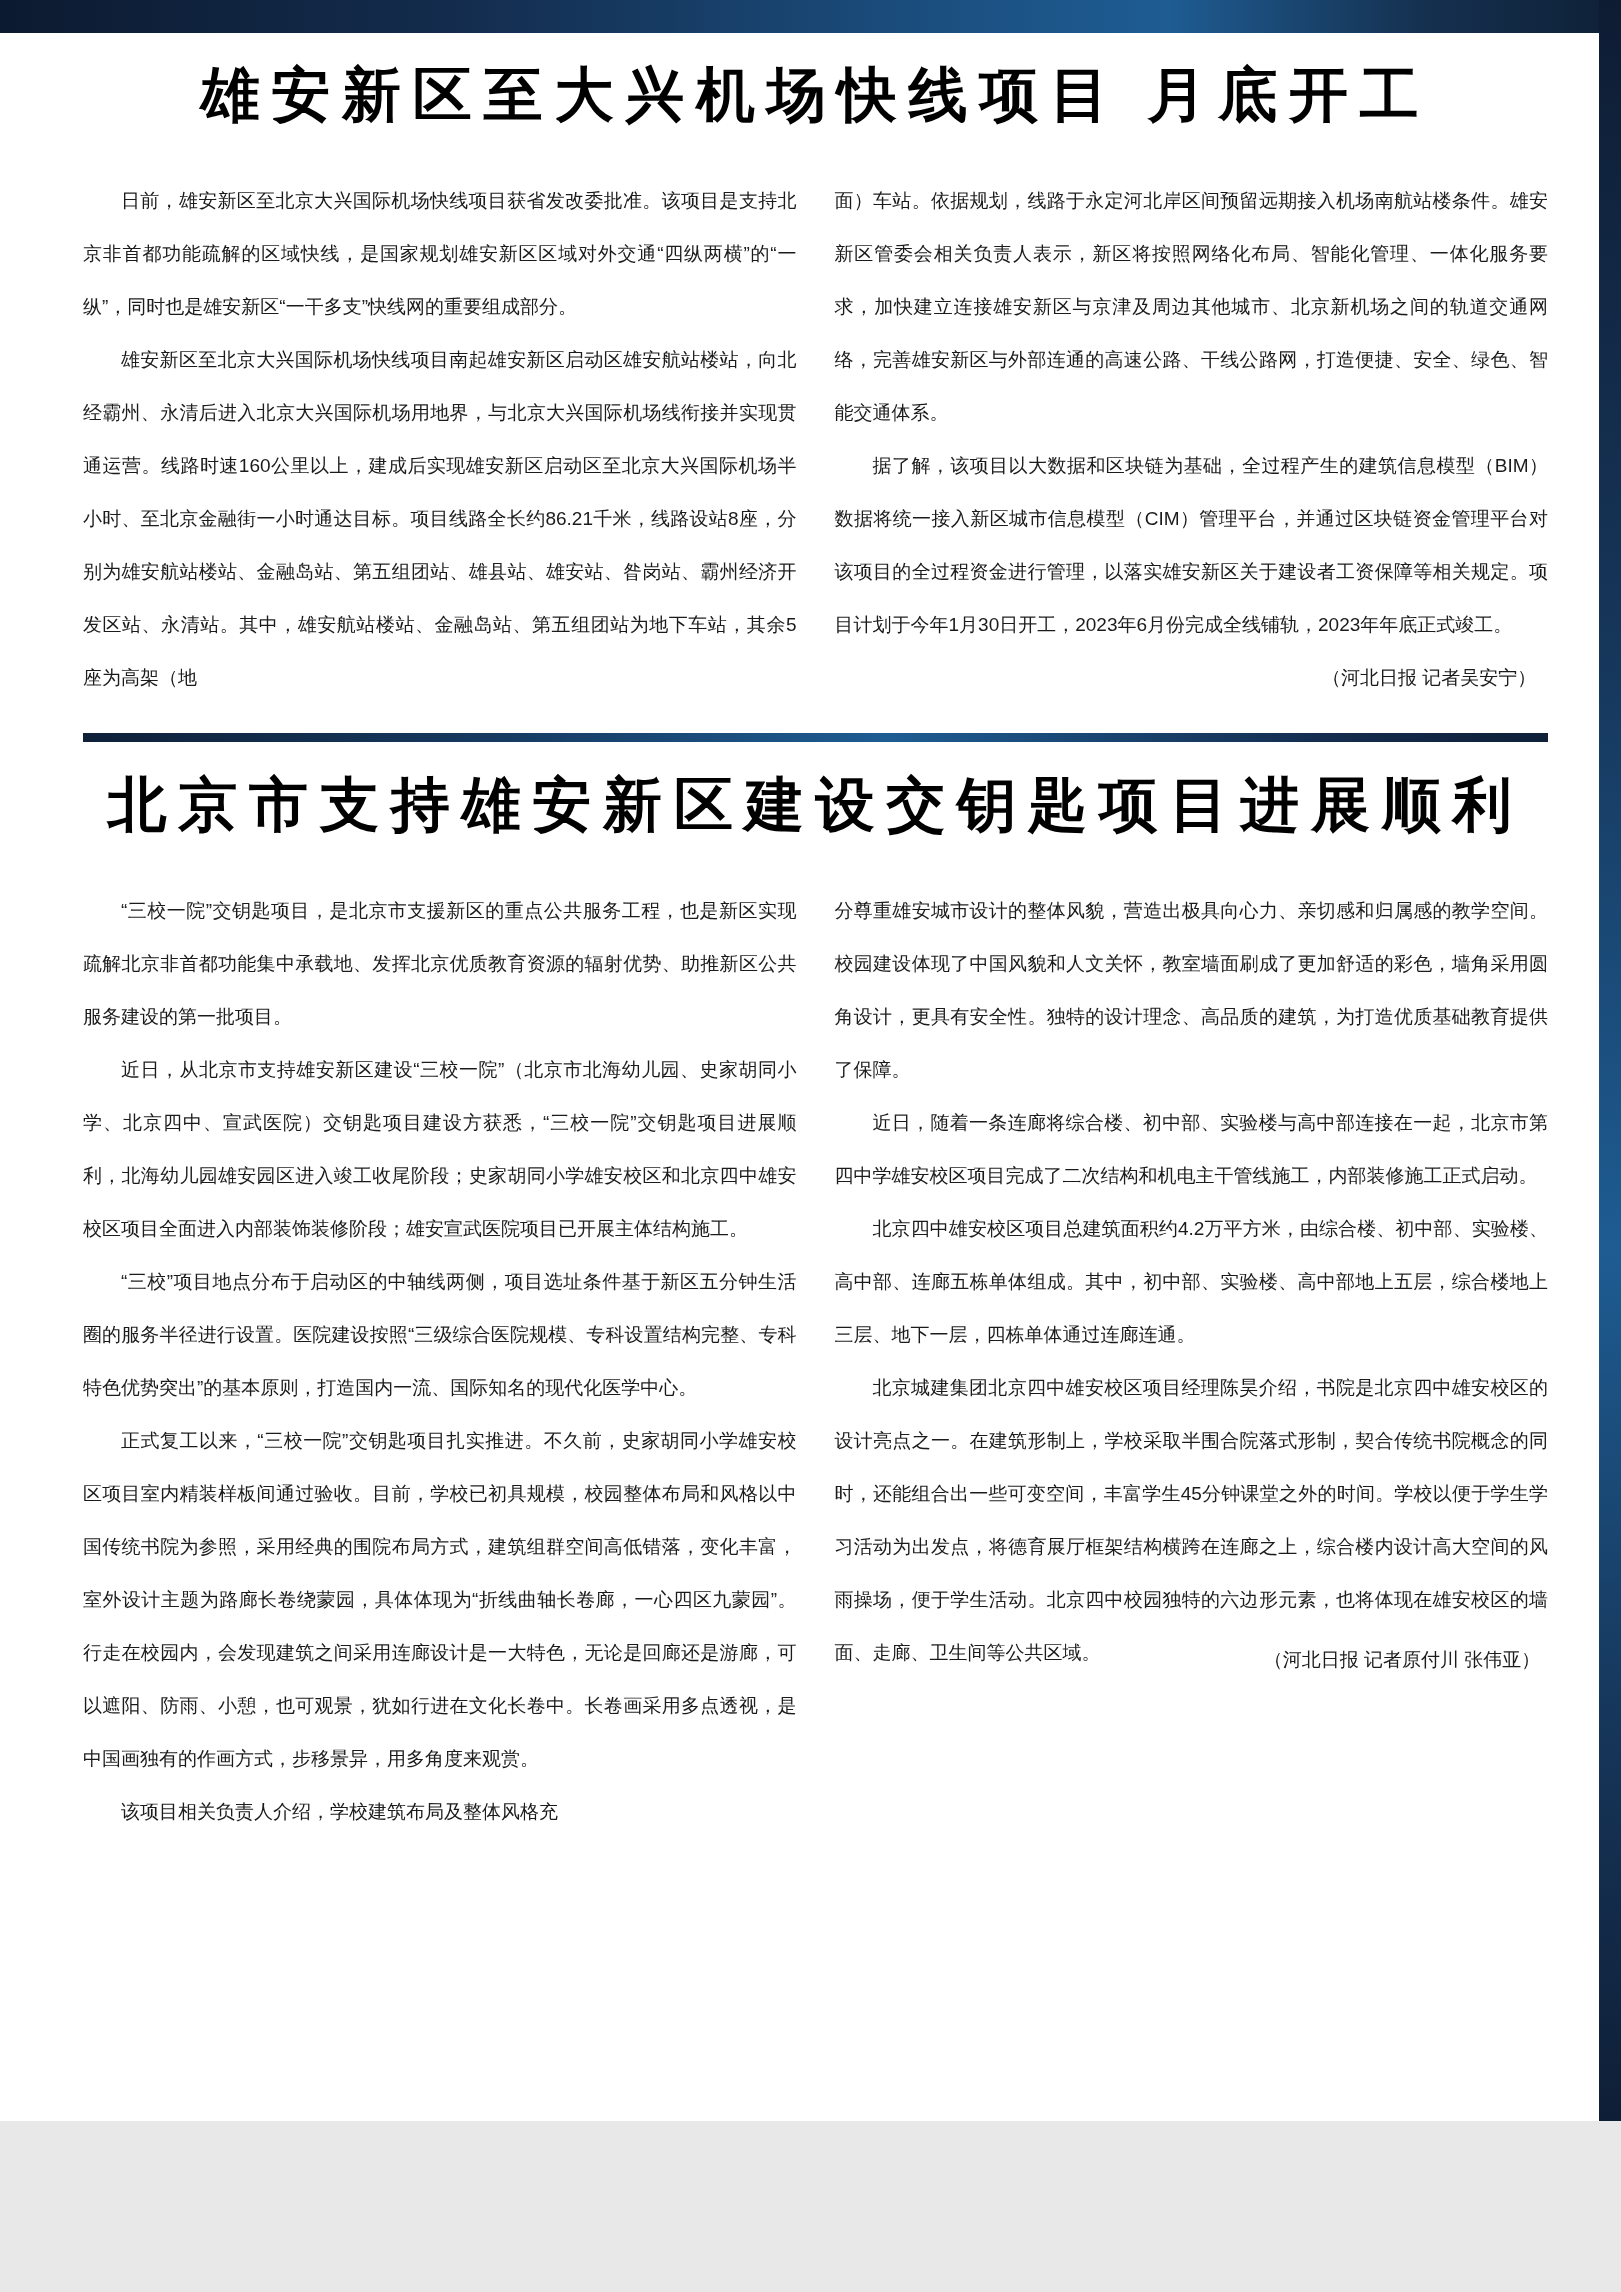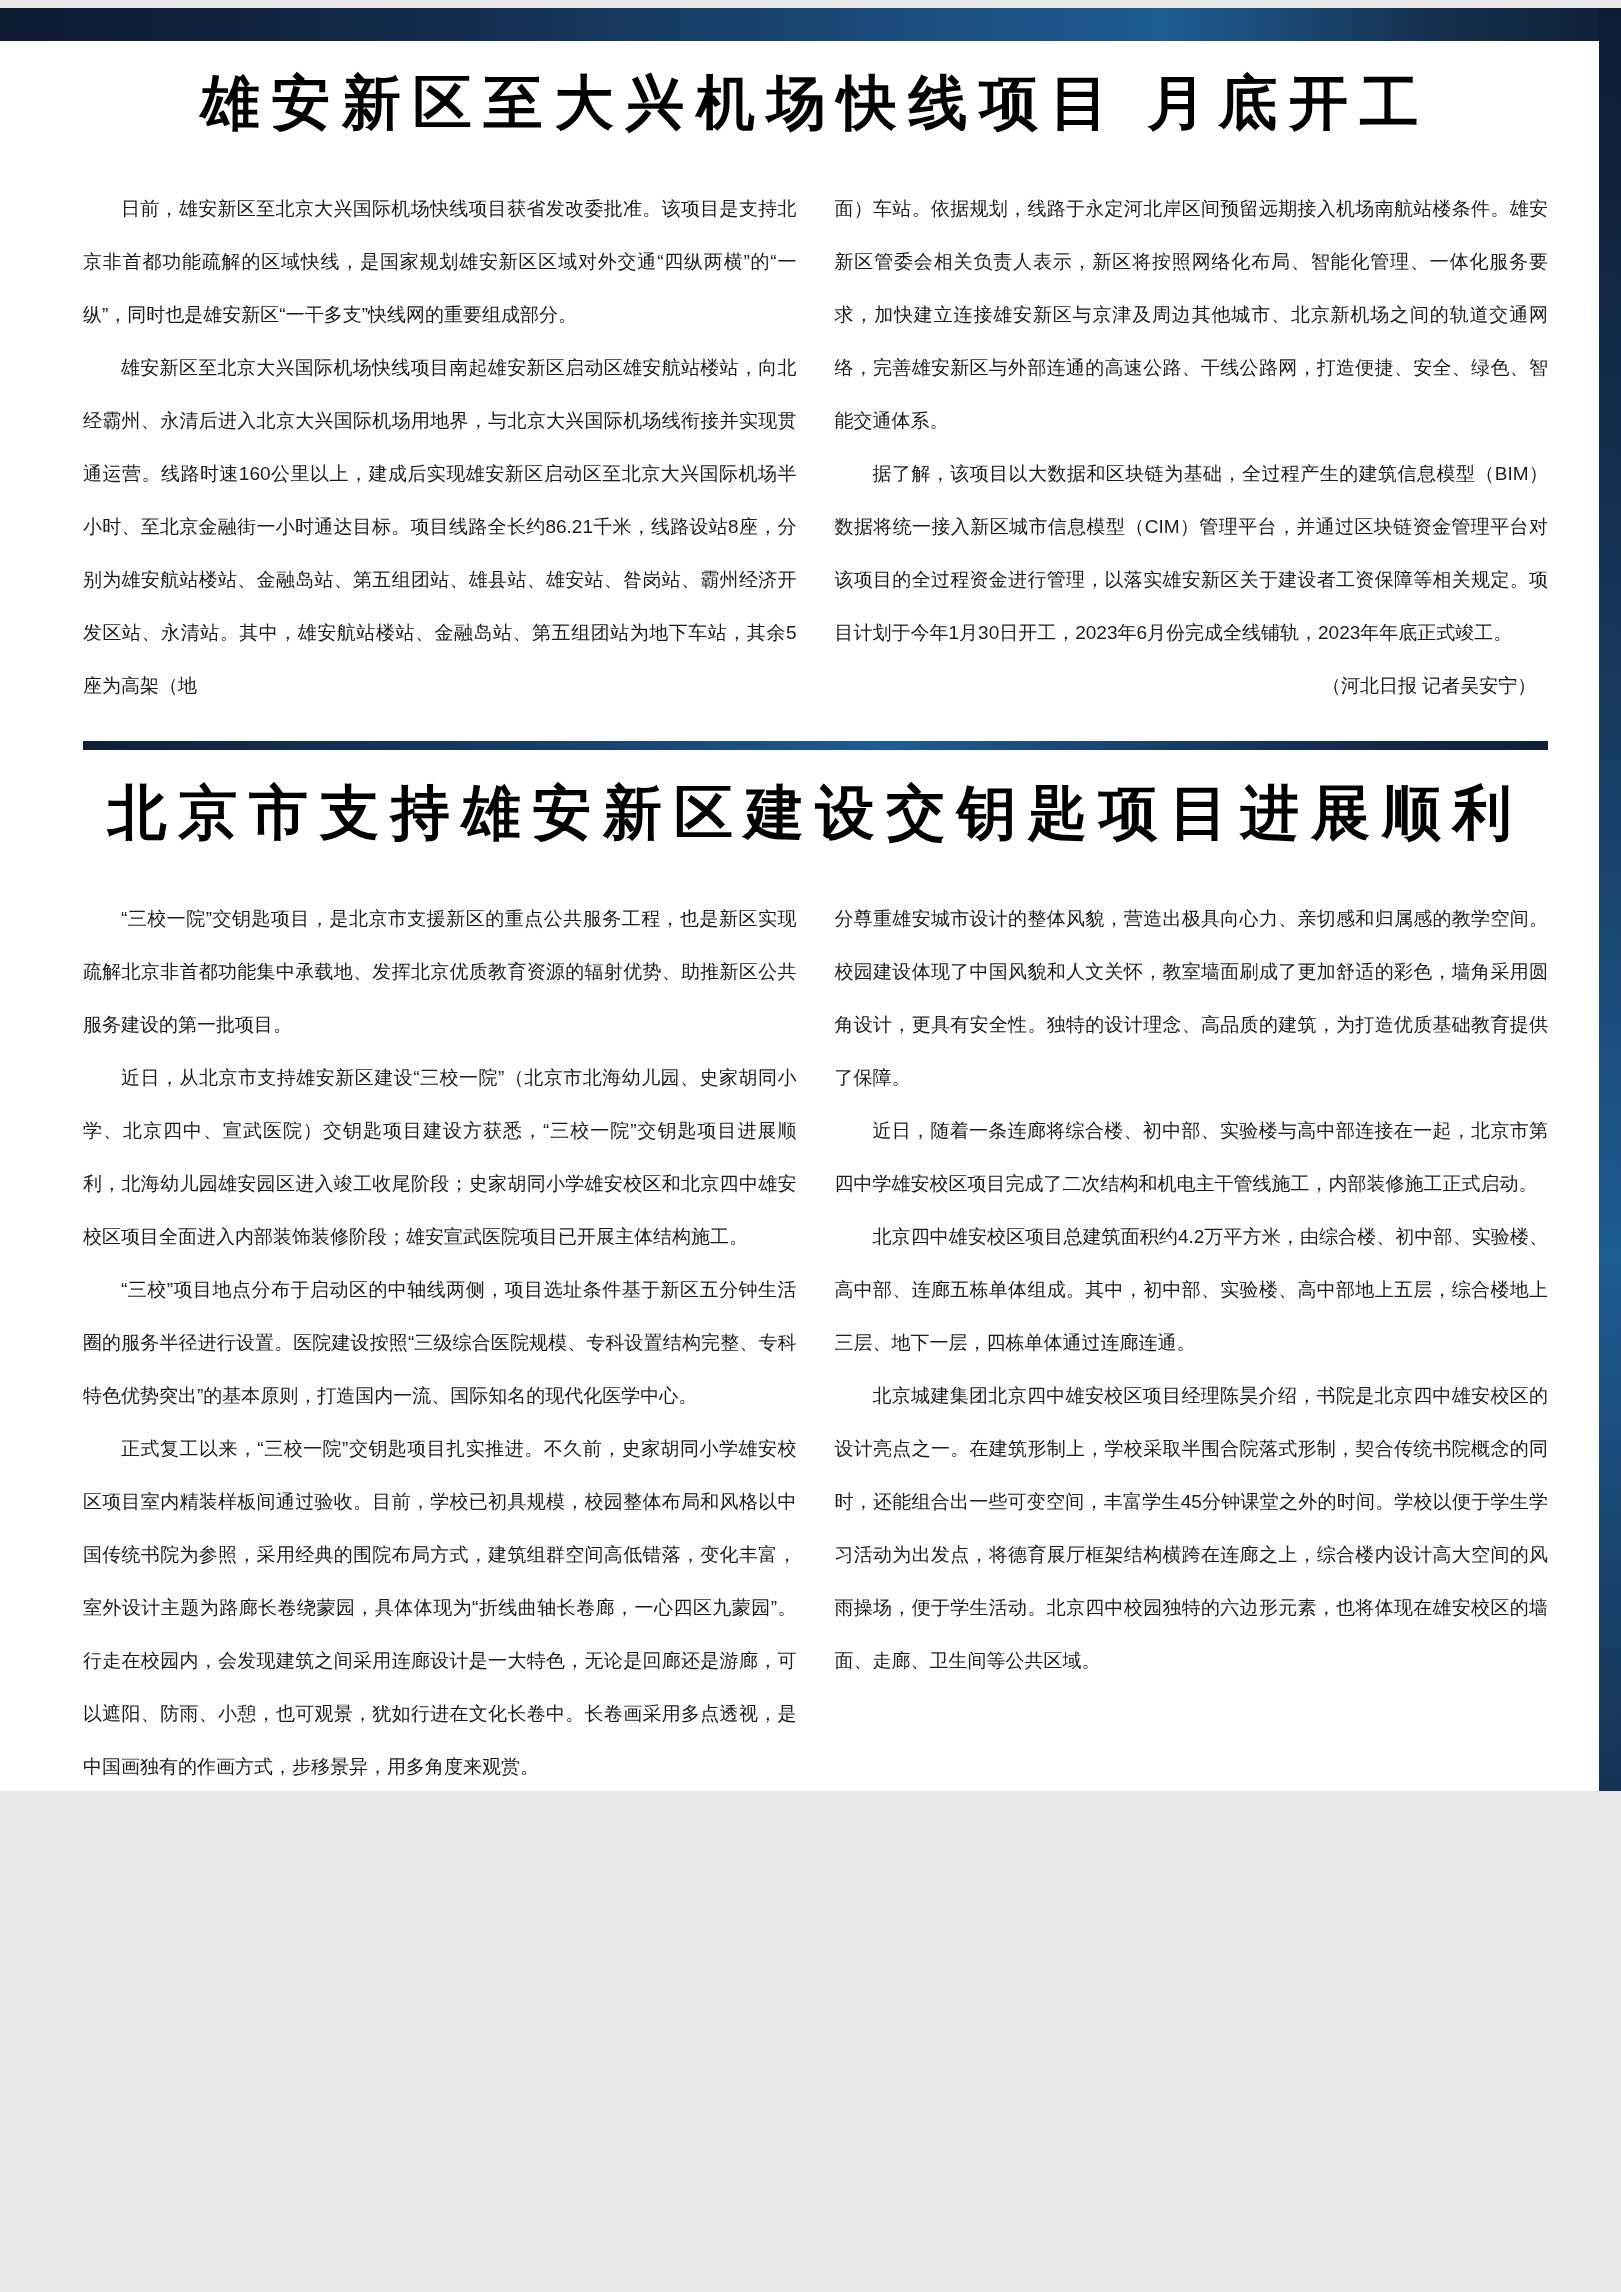--- a/index.html
+++ b/index.html
@@ -1,19 +1,19 @@
 <!DOCTYPE html>
 <html><head>
 <meta charset="utf-8">
 <style>
   html,body { margin:0; padding:0; background:#e8e8e8; }
   .page {
     position:relative;
-    width:1621px; height:1783px;
-    margin:8px auto;
+    width:1621px; height:2121px;
+    margin:0 auto;
     background:#ffffff;
     overflow:hidden;
     font-family:"Liberation Sans", sans-serif;
     color:#1b1b1b;
   }
   
   .topbar {
     position:absolute; top:0; left:0; width:1621px; height:33px;
     background:linear-gradient(90deg,#0c1a30 0%,#132c4d 28%,#1b4f80 58%,#1e5c92 72%,#15304f 88%,#0e2036 100%);
   }
@@ -116,20 +116,21 @@
           <p class="ind">近日，从北京市支持雄安新区建设“三校一院”（北京市北海幼儿园、史家胡同小学、北京四中、宣武医院）交钥匙项目建设方获悉，“三校一院”交钥匙项目进展顺利，北海幼儿园雄安园区进入竣工收尾阶段；史家胡同小学雄安校区和北京四中雄安校区项目全面进入内部装饰装修阶段；雄安宣武医院项目已开展主体结构施工。</p>
           <p class="ind">“三校”项目地点分布于启动区的中轴线两侧，项目选址条件基于新区五分钟生活圈的服务半径进行设置。医院建设按照“三级综合医院规模、专科设置结构完整、专科特色优势突出”的基本原则，打造国内一流、国际知名的现代化医学中心。</p>
           <p class="ind">正式复工以来，“三校一院”交钥匙项目扎实推进。不久前，史家胡同小学雄安校区项目室内精装样板间通过验收。目前，学校已初具规模，校园整体布局和风格以中国传统书院为参照，采用经典的围院布局方式，建筑组群空间高低错落，变化丰富，室外设计主题为路廊长卷绕蒙园，具体体现为“折线曲轴长卷廊，一心四区九蒙园”。行走在校园内，会发现建筑之间采用连廊设计是一大特色，无论是回廊还是游廊，可以遮阳、防雨、小憩，也可观景，犹如行进在文化长卷中。长卷画采用多点透视，是中国画独有的作画方式，步移景异，用多角度来观赏。</p>
           <p class="ind">该项目相关负责人介绍，学校建筑布局及整体风格充</p>
         </div>
         <div class="col">
           <p>分尊重雄安城市设计的整体风貌，营造出极具向心力、亲切感和归属感的教学空间。校园建设体现了中国风貌和人文关怀，教室墙面刷成了更加舒适的彩色，墙角采用圆角设计，更具有安全性。独特的设计理念、高品质的建筑，为打造优质基础教育提供了保障。</p>
           <p class="ind">近日，随着一条连廊将综合楼、初中部、实验楼与高中部连接在一起，北京市第四中学雄安校区项目完成了二次结构和机电主干管线施工，内部装修施工正式启动。</p>
           <p class="ind">北京四中雄安校区项目总建筑面积约4.2万平方米，由综合楼、初中部、实验楼、高中部、连廊五栋单体组成。其中，初中部、实验楼、高中部地上五层，综合楼地上三层、地下一层，四栋单体通过连廊连通。</p>
           <p class="ind">北京城建集团北京四中雄安校区项目经理陈昊介绍，书院是北京四中雄安校区的设计亮点之一。在建筑形制上，学校采取半围合院落式形制，契合传统书院概念的同时，还能组合出一些可变空间，丰富学生45分钟课堂之外的时间。学校以便于学生学习活动为出发点，将德育展厅框架结构横跨在连廊之上，综合楼内设计高大空间的风雨操场，便于学生活动。北京四中校园独特的六边形元素，也将体现在雄安校区的墙面、走廊、卫生间等公共区域。</p>
+          <p class="byline-pull">（河北日报 记者原付川 张伟亚）</p>
         </div>
       </div>
     </div>
 
   </div>
 
   <div class="footer">
     <div class="footer-row">
       <span class="brand">今日雄安</span>
       <span class="page-num">2版</span>

